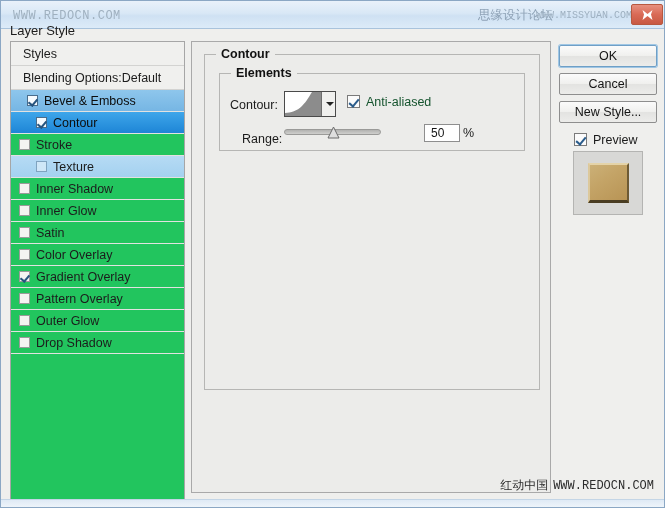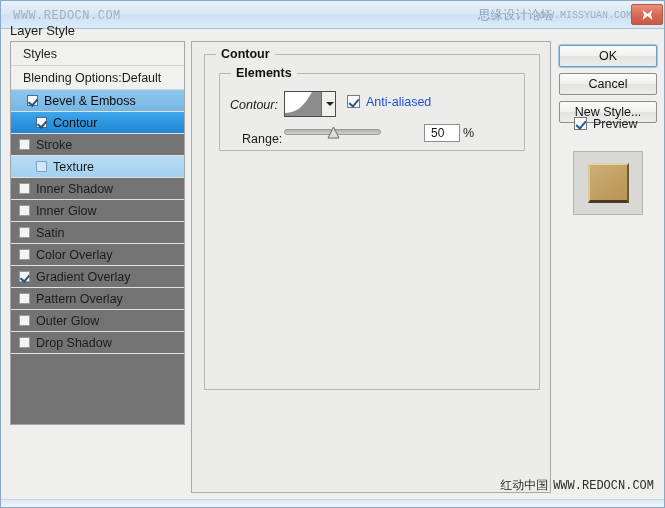--- a/index.html
+++ b/index.html
@@ -82,22 +82,22 @@
     box-sizing: border-box;
   }
   #close-btn svg { position:absolute; left:9px; top:4px; }
 
   
   #styles-panel {
     position: absolute;
     left: 9px;
     top: 40px;
     width: 175px;
-    height: 384px;
-    background: #737373;
+    height: 468px;
+    background: #22c55e;
     border: 1px solid #a6a6a6;
     box-sizing: border-box;
   }
   .hdr-row {
     position: relative;
     height: 24px;
     line-height: 24px;
     padding-left: 12px;
     font-size: 12.5px;
     color: #1c1c1c;
@@ -216,21 +216,21 @@
     left: 4px; top: 10px;
     border-left: 4px solid transparent;
     border-right: 4px solid transparent;
     border-top: 4px solid #222;
   }
   
   #aa-wrap {
     position: absolute;
     left: 127px; top: 21px;
     font-size: 12.5px;
-    color: #1d4ed8;
+    color: #14532d;
     white-space: nowrap;
   }
   #aa-box {
     display:inline-block;
     width:13px;height:13px;
     border:1px solid #7a7a7a;
     background:#fbfbfb;
     vertical-align:-2px;
     margin-right:6px;
     position:relative;
@@ -296,21 +296,21 @@
   }
   #btn-ok {
     left: 558px; top: 44px; width: 98px; height: 22px;
     border: 1px solid #6f9fc6;
     box-shadow: 0 0 0 1px #9fc6e4;
   }
   #btn-cancel { left: 558px; top: 72px; width: 98px; height: 22px; }
   #btn-newstyle { left: 558px; top: 100px; width: 98px; height: 22px; }
   #preview-wrap {
     position: absolute;
-    left: 573px; top: 116px;
+    left: 573px; top: 132px;
     font-size: 12.5px;
     color: #1b1b1b;
     white-space: nowrap;
   }
   #preview-box {
     display:inline-block;
     width:13px;height:13px;
     border:1px solid #7a7a7a;
     background:#fbfbfb;
     vertical-align:-2px;
@@ -406,21 +406,21 @@
   </div>
 
   <div id="main-panel">
 
     <div class="group" id="grp-contour">
       <div class="glabel">Contour</div>
 
       <div class="group" id="grp-elements">
         <div class="glabel">Elements</div>
 
-        <div class="field-label" style="left:10px; top:24px;font-style:italic;">Contour:</div>
+        <div class="field-label" style="left:10px; top:24px;">Contour:</div>
 
         <div id="contour-picker">
           <div id="contour-swatch">
             <svg width="36" height="24" viewBox="0 0 36 24">
               <rect x="0" y="0" width="36" height="24" fill="#ffffff"></rect>
               <path d="M0 24 L0 21 C 6 20.5, 12 19, 17 14 C 22 9, 25 3, 27 0 L36 0 L36 24 Z" fill="#8c8c8c"></path>
             </svg>
           </div>
           <div id="contour-arrow"></div>
         </div>

